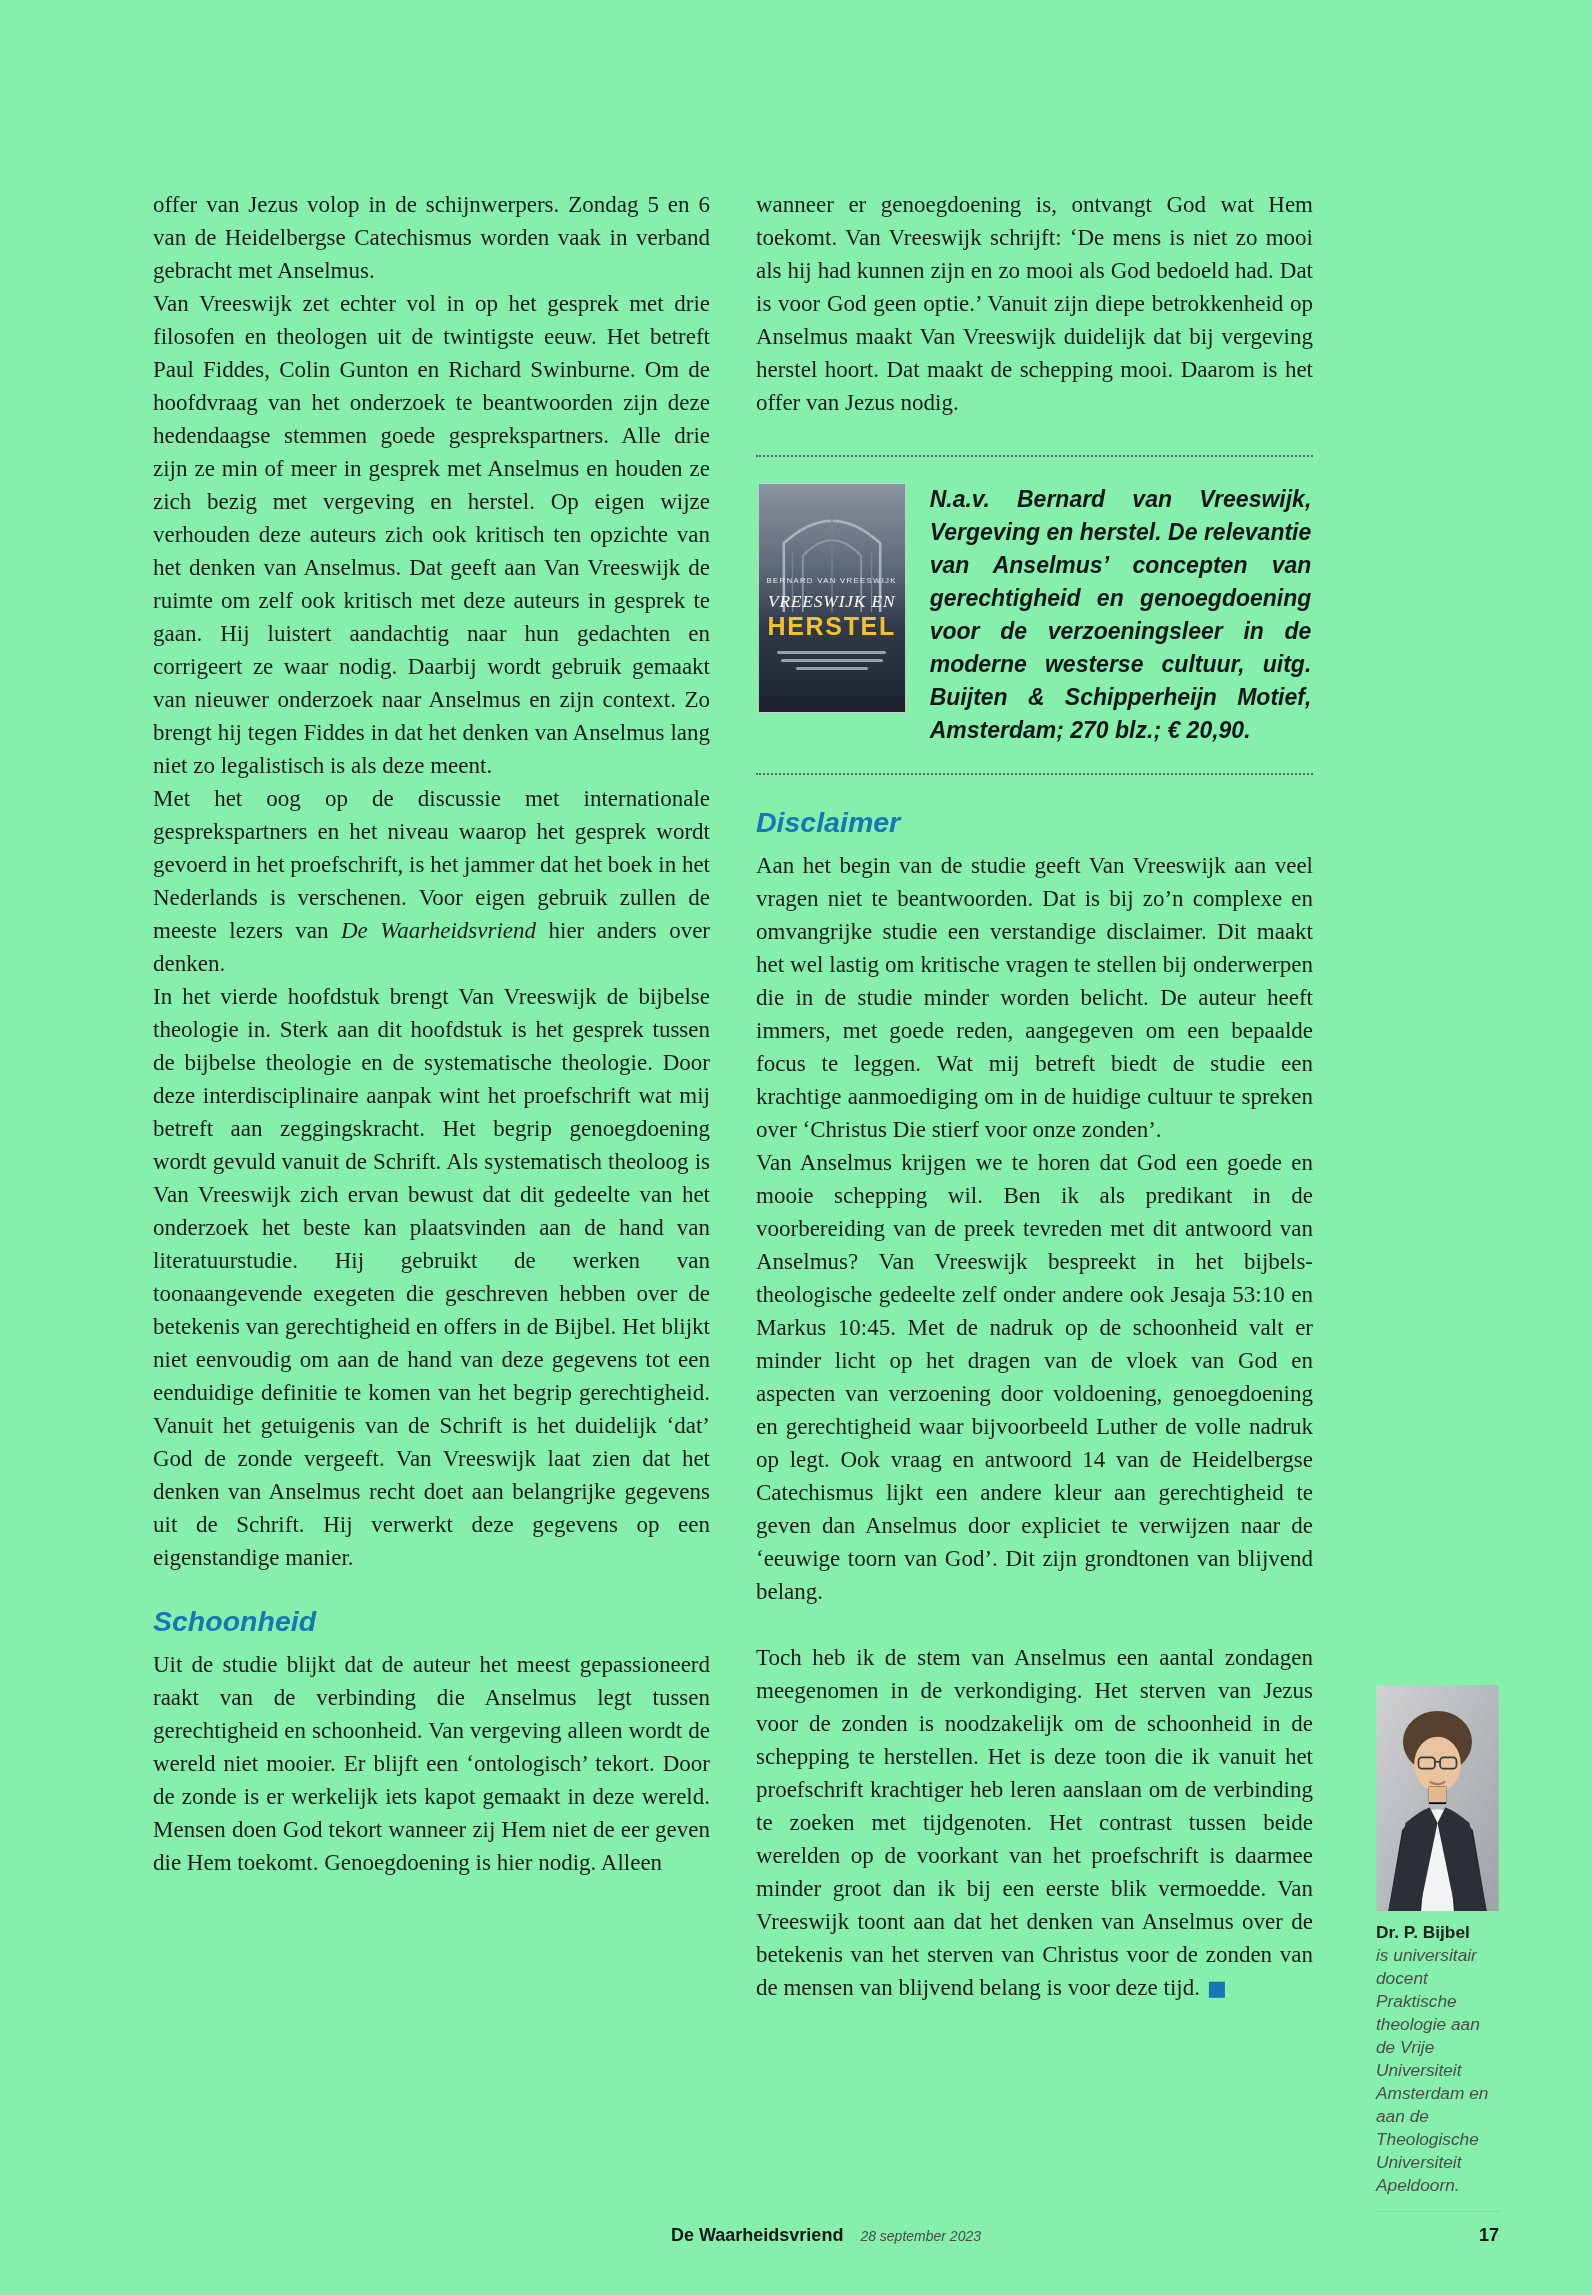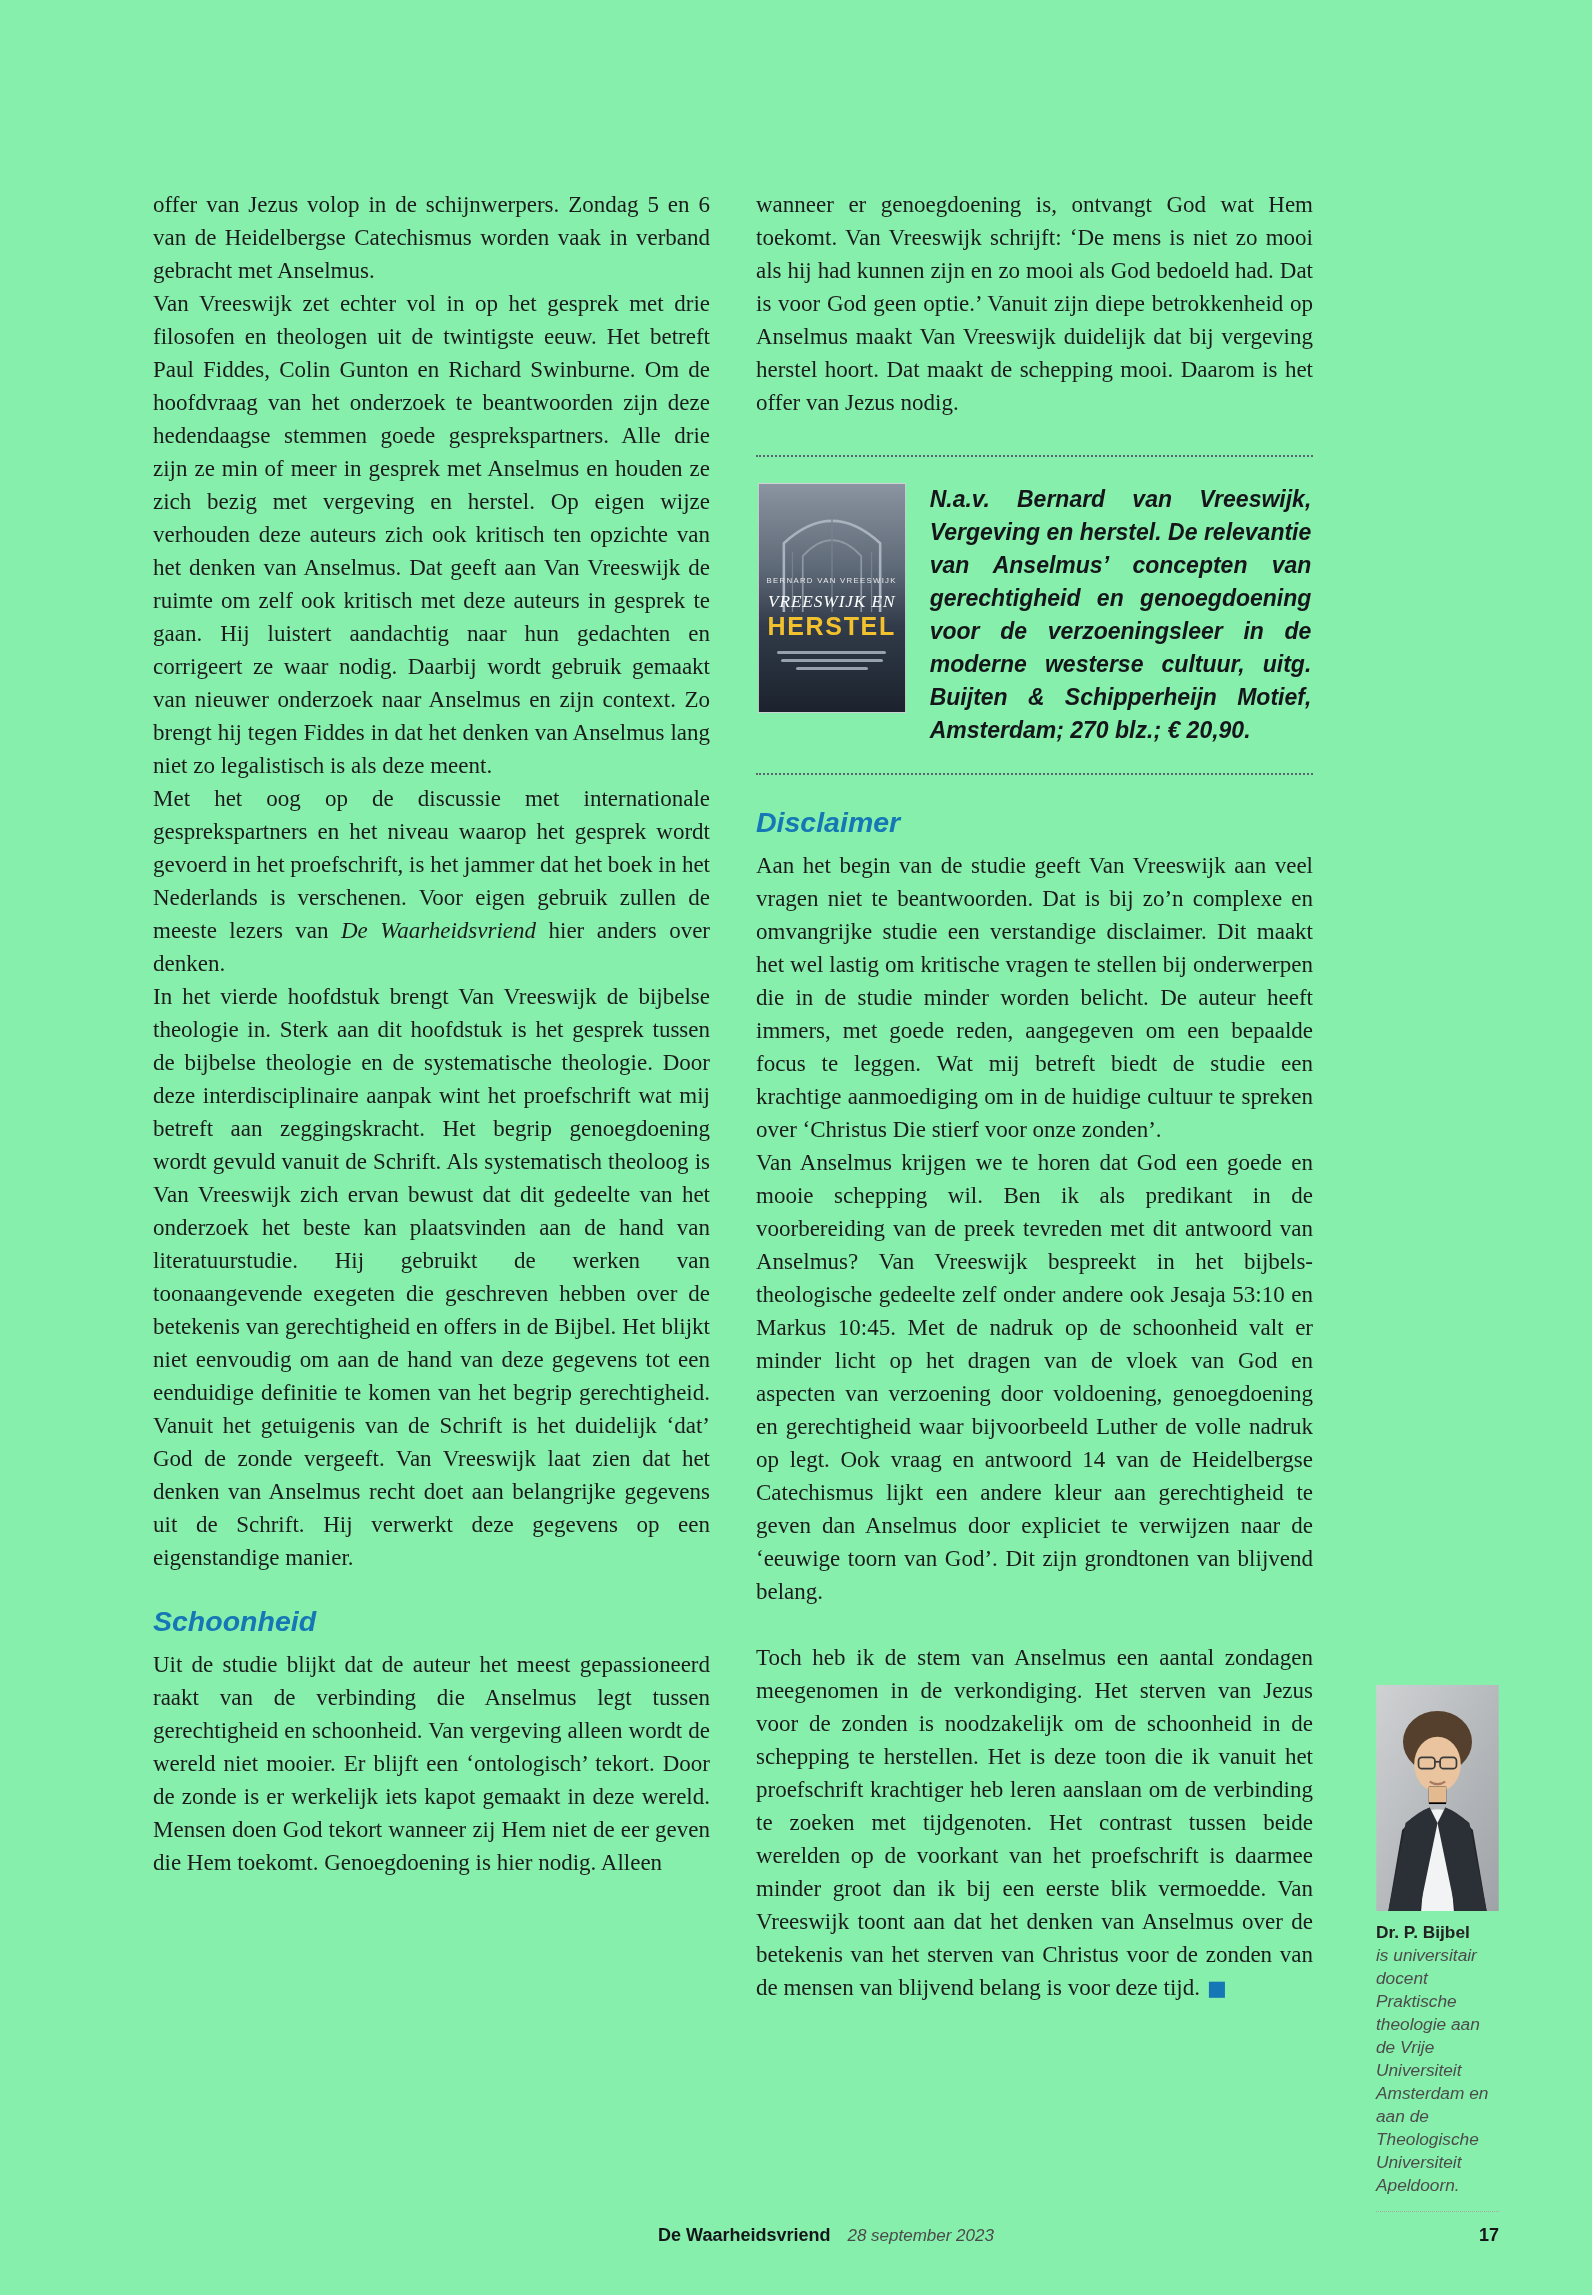--- a/index.html
+++ b/index.html
@@ -122,21 +122,21 @@
   .footer{
     position:absolute;
     left:153px;right:93px;top:2225px;
     font-family:"Liberation Sans", sans-serif;
     font-size:18px;
   }
   .footer-center{
     position:absolute;left:0;right:0;text-align:center;white-space:nowrap;
   }
   .footer .mag{font-weight:700;color:#15161a;}
-  .footer .date{font-style:italic;color:#4a4a4a;font-size:17px;margin-left:17px;}
+  .footer .date{font-style:italic;color:#4a4a4a;font-size:14px;margin-left:17px;}
   .footer .pageno{position:absolute;right:0;top:0;font-weight:700;color:#15161a;}
 </style>
 </head>
 <body>
 
 <div class="page">
 
   <div class="content">
 
     <div class="col col-left body">

